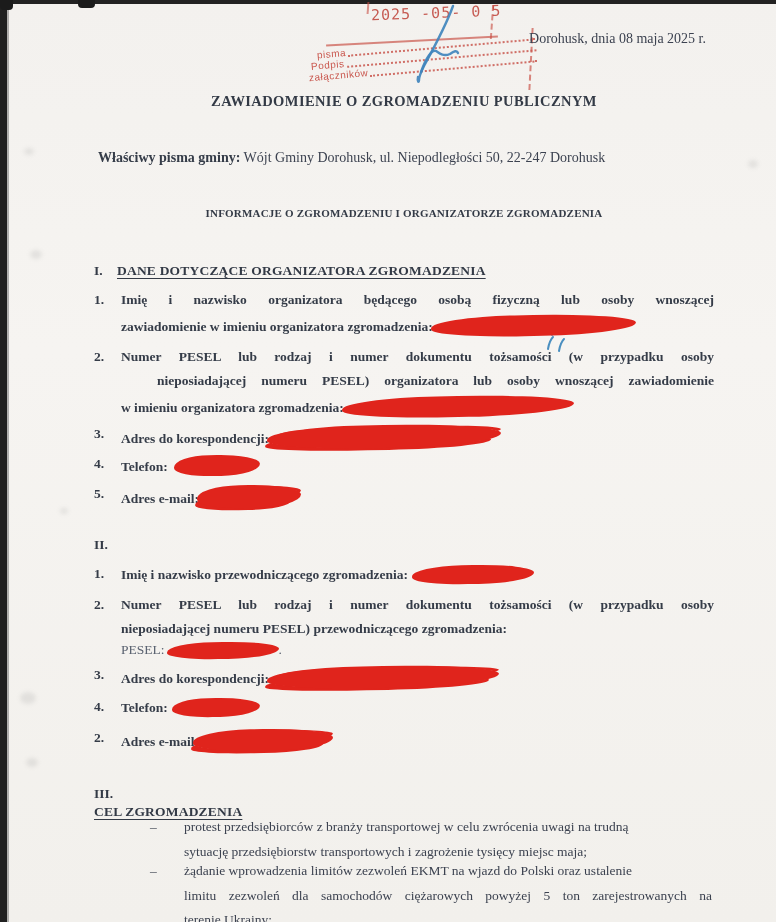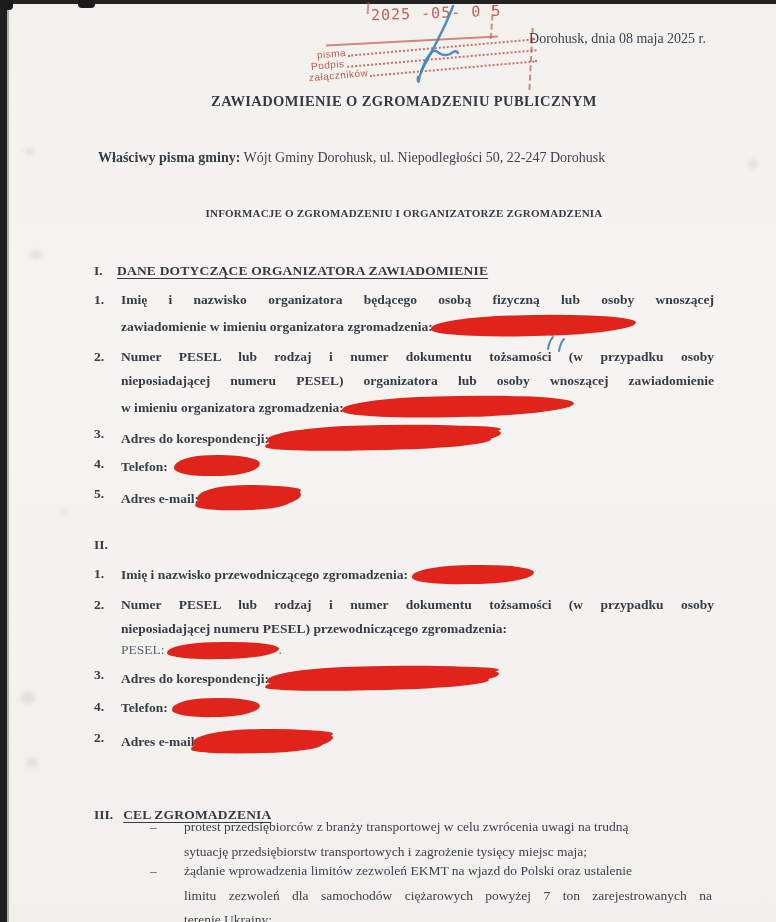--- a/index.html
+++ b/index.html
@@ -112,34 +112,34 @@
   <div class="line dateline">Dorohusk, dnia 08 maja 2025 r.</div>
 
   <div class="line title">ZAWIADOMIENIE O ZGROMADZENIU PUBLICZNYM</div>
 
   <div class="line orgline"><span class="b">Właściwy pisma gminy:</span><span> Wójt Gminy Dorohusk, ul. Niepodległości 50, 22-247 Dorohusk</span></div>
 
   <div class="line subtitle">INFORMACJE O ZGROMADZENIU I ORGANIZATORZE ZGROMADZENIA</div>
 
   <div class="line row sec" style="top:262px;">
     <span class="num">I.</span>
-    <span class="sect-title">DANE DOTYCZĄCE ORGANIZATORA ZAWIADOMIENIE</span>
+    <span class="sect-title">DANE DOTYCZĄCE ORGANIZATORA ZGROMADZENIA</span>
   </div>
 
   <div class="line row" style="top:291px;">
     <span class="num b">1.</span>
     <span class="txt jfull b">Imię i nazwisko organizatora będącego osobą fizyczną lub osoby wnoszącej</span>
   </div>
   <div class="line cont b txtline" style="top:315px;"><span>zawiadomienie w imieniu organizatora zgromadzenia:</span><span class="redact" style="width:205px;height:21px;"></span></div>
 
   <div class="line row" style="top:348px;">
     <span class="num b">2.</span>
     <span class="txt jfull b">Numer PESEL lub rodzaj i numer dokumentu tożsamości (w przypadku osoby</span>
   </div>
-  <div class="line cont jfull b" style="top:372px;">nieposiadającej numeru PESEL) organizatora lub osoby wnoszącej zawiadomienie</div>
+  <div class="line cont jfull b" style="top:372px;margin-left:36px;">nieposiadającej numeru PESEL) organizatora lub osoby wnoszącej zawiadomienie</div>
   <div class="line cont b txtline" style="top:396px;"><span>w imieniu organizatora zgromadzenia:</span><span class="redact" style="width:232px;height:21px;"></span></div>
 
   <div class="line row" style="top:425px;">
     <span class="num b">3.</span>
     <span class="txt b txtline"><span>Adres do korespondencji:</span><span class="redact dbl" style="width:234px;height:23px;"></span></span>
   </div>
 
   <div class="line row" style="top:455px;">
     <span class="num b">4.</span>
     <span class="txt b txtline"><span>Telefon:</span><span class="redact" style="width:86px;height:21px;margin-left:6px;"></span></span>
@@ -174,31 +174,31 @@
   <div class="line row" style="top:698px;">
     <span class="num b">4.</span>
     <span class="txt b txtline"><span>Telefon:</span><span class="redact" style="width:88px;height:19px;margin-left:4px;"></span></span>
   </div>
 
   <div class="line row" style="top:729px;">
     <span class="num b">2.</span>
     <span class="txt b txtline"><span>Adres e-mail</span><span class="redact dbl" style="width:140px;height:22px;"></span></span>
   </div>
 
-  <div class="line row sec" style="top:806px;">
+  <div class="line row sec" style="top:785px;flex-direction:column;">
     <span class="num">III.</span>
     <span class="sect-title">CEL ZGROMADZENIA</span>
   </div>
 
   <div class="line bul" style="top:818px;">
     <span class="dash">–</span>
     <span class="txt jfull">protest przedsiębiorców z branży transportowej w celu zwrócenia uwagi na trudną</span>
   </div>
   <div class="line" style="top:843px;left:184px;right:64px;">sytuację przedsiębiorstw transportowych i zagrożenie tysięcy miejsc maja;</div>
 
   <div class="line bul" style="top:862px;">
     <span class="dash">–</span>
     <span class="txt jfull">żądanie wprowadzenia limitów zezwoleń EKMT na wjazd do Polski oraz ustalenie</span>
   </div>
-  <div class="line jfull" style="top:887px;left:184px;right:64px;">limitu zezwoleń dla samochodów ciężarowych powyżej 7 ton zarejestrowanych na</div>
+  <div class="line jfull" style="top:887px;left:184px;right:64px;">limitu zezwoleń dla samochodów ciężarowych powyżej 5 ton zarejestrowanych na</div>
   <div class="line" style="top:911px;left:184px;right:64px;">terenie Ukrainy;</div>
 
 </div>
 
 </body></html>

